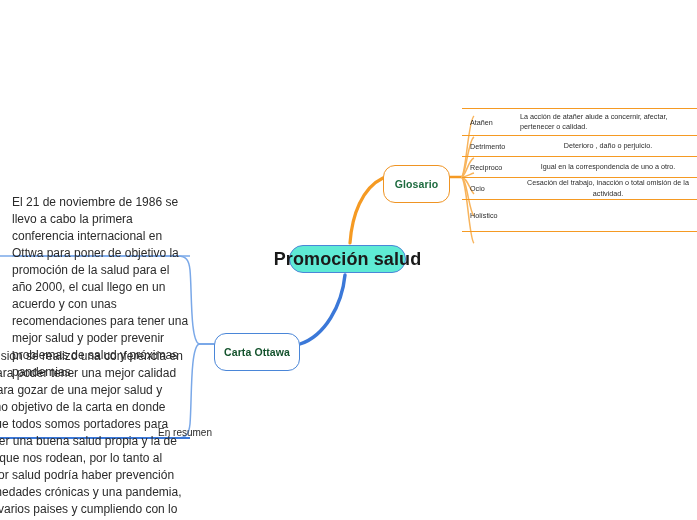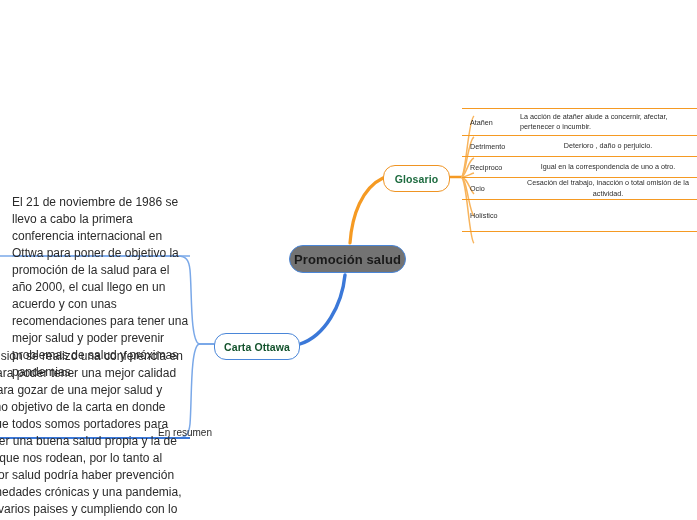--- a/index.html
+++ b/index.html
@@ -38,28 +38,28 @@
     justify-content: center;
     white-space: nowrap;
   }
   .node-root {
     left: 289px;
     top: 245px;
     width: 117px;
     height: 28px;
     border: 1.4px solid #4a86d8;
     border-radius: 14px;
-    background: #737373;
-    font-size: 13px;
+    background: #5eead4;
+    font-size: 18px;
     font-weight: bold;
     color: #1a1a1a;
     letter-spacing: 0.1px;
   }
   .node-branch {
-    height: 27px;
+    height: 38px;
     border-radius: 12px;
     background: #ffffff;
     font-size: 10.5px;
     font-weight: bold;
     letter-spacing: 0.1px;
   }
   .node-glosario {
     left: 383px;
     top: 165px;
     width: 67px;
@@ -200,21 +200,21 @@
   <div class="leaf-text leaf-top">El 21 de noviembre de 1986 se llevo a cabo la primera conferencia internacional en Ottwa para poner de objetivo la promoción de la salud para el año 2000, el cual llego en un acuerdo y con unas recomendaciones para tener una mejor salud y poder prevenir problemas de salud y próximas pandemias</div>
 
   <div class="leaf-text leaf-bottom">En conclusión se realizo una conferencia en Ottawa para poder tener una mejor calidad de vida para gozar de una mejor salud y tener como objetivo de la carta en donde explica que todos somos portadores para poder tener una buena salud propia y la de todos los que nos rodean, por lo tanto al tener mejor salud podría haber prevención de enfermedades crónicas y una pandemia, firmando varios paises y cumpliendo con lo escrito en la carta y dispuestos a ayudar a los trabajadores para tener el máximo potencial de salud en sus trabajos, al lugar en donde estén ubicadas y sus hogares.</div>
 
   <div class="leaf-text leaf-resumen">En resumen</div>
 
   <div class="glossary">
 
     <div class="g-row h1">
       <div class="g-term">Atañen</div>
-      <div class="g-def wide">La acción de atañer alude a concernir, afectar, pertenecer o incumbir.</div>
+      <div class="g-def wide">La acción de atañer alude a concernir, afectar, pertenecer o calidad.</div>
     </div>
 
     <div class="g-row h2">
       <div class="g-term">Detrimento</div>
       <div class="g-def">Deterioro , daño o perjuicio.</div>
     </div>
 
 
     <div class="g-row h4">
       <div class="g-term">Reciproco</div>

